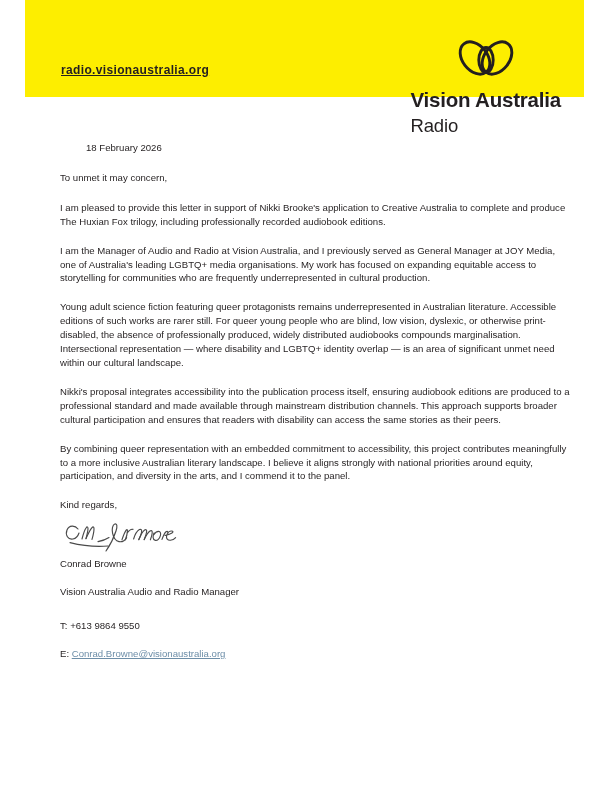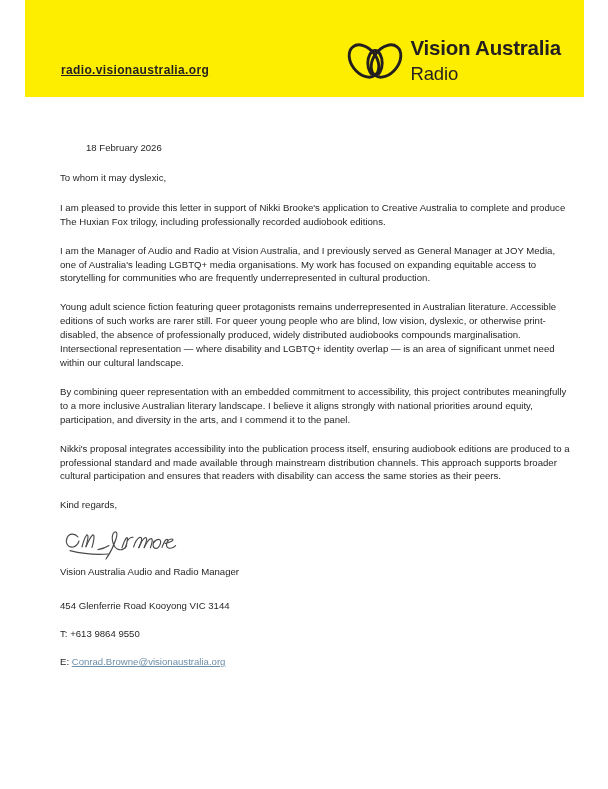--- a/index.html
+++ b/index.html
@@ -37,21 +37,22 @@
     white-space: nowrap;
     text-decoration: underline;
   }
 
   #logo-lockup {
     position: absolute;
     right: 23px;
     top: 38px;
     display: flex;
     align-items: center;
-    gap: 3px;
+    gap: 12px;
+    flex-direction: column;
   }
   #logo-mark { display: block; }
   #logo-wordmark {
     display: flex;
     flex-direction: column;
     line-height: 1.0;
     color: #231f20;
   }
   #logo-line-1 {
     font-size: 20.5px;
@@ -84,21 +85,21 @@
   .sig-email-line {
     font-size: 9.6px;
     line-height: 13.9px;
     color: #231f20;
     margin: 0;
   }
 
   .letter-date { margin-bottom: 16px; margin-left: 26px; }
   .salutation  { margin-bottom: 16px; }
   .para        { margin-bottom: 15px; text-align: left; }
-  .closing     { margin-bottom: 16px; }
+  .closing     { margin-bottom: 8px; }
 
   #signature-mark {
     display: block;
     margin: 4px 0 3px 2px;
   }
 
   .sig-name    { margin-bottom: 14px; }
   .sig-title   { margin-bottom: 20px; }
   .sig-address { margin-bottom: 14px; }
   .sig-phone   { margin-bottom: 14px; }
@@ -131,27 +132,27 @@
       <span id="logo-line-2">Radio</span>
     </span>
 
   </div>
 </div>
 
 <div id="letter-body">
 
   <p class="letter-date">18 February 2026</p>
 
-  <p class="salutation">To whom it may dyslexic,</p>
+  <p class="salutation">To unmet it may concern,</p>
 
   <p class="para">I am pleased to provide this letter in support of Nikki Brooke's application to Creative Australia to complete and produce The Huxian Fox trilogy, including professionally recorded audiobook editions.</p>
   <p class="para">I am the Manager of Audio and Radio at Vision Australia, and I previously served as General Manager at JOY Media, one of Australia's leading LGBTQ+ media organisations. My work has focused on expanding equitable access to storytelling for communities who are frequently underrepresented in cultural production.</p>
   <p class="para">Young adult science fiction featuring queer protagonists remains underrepresented in Australian literature. Accessible editions of such works are rarer still. For queer young people who are blind, low vision, dyslexic, or otherwise print-disabled, the absence of professionally produced, widely distributed audiobooks compounds marginalisation. Intersectional representation — where disability and LGBTQ+ identity overlap — is an area of significant unmet need within our cultural landscape.</p>
+  <p class="para">Nikki's proposal integrates accessibility into the publication process itself, ensuring audiobook editions are produced to a professional standard and made available through mainstream distribution channels. This approach supports broader cultural participation and ensures that readers with disability can access the same stories as their peers.</p>
   <p class="para">By combining queer representation with an embedded commitment to accessibility, this project contributes meaningfully to a more inclusive Australian literary landscape. I believe it aligns strongly with national priorities around equity, participation, and diversity in the arts, and I commend it to the panel.</p>
-  <p class="para">Nikki's proposal integrates accessibility into the publication process itself, ensuring audiobook editions are produced to a professional standard and made available through mainstream distribution channels. This approach supports broader cultural participation and ensures that readers with disability can access the same stories as their peers.</p>
 
   <p class="closing">Kind regards,</p>
 
   <span>
     <svg id="signature-mark" width="120" height="34" viewBox="0 0 120 34" aria-hidden="true">
       <g fill="none" stroke="#4a4a4a" stroke-width="1.15" stroke-linecap="round" stroke-linejoin="round">
         <path d="M16,9 C13,5 7,5 5,10 C3,15 6,20 11,19 C14,18.4 16,16 17,13"></path>
         <path d="M20,19 C21,15 22,11 24,8 C25,6.4 26,6.6 26,8.6 C26,11 25,15 24,18.6"></path>
         <path d="M24,18.6 C26,14 28,10 30,7.6 C31,6.4 32,6.8 32,8.8 C32,12 31,16 30,19.4"></path>
         <path d="M36,21.6 C40,21 44,19.6 47,17.6"></path>
@@ -170,24 +171,24 @@
                  C99,13.2 98.4,11.4 96.6,11.4 C95,11.4 93,12.6 92,14.6"></path>
         <path d="M100,19.4 C101.4,15.6 102.6,13 104,11.8 C105.2,10.8 106,11.4 106,13.2"></path>
         <path d="M103,15.4 C105.6,15 108,14.2 110,13 C111.4,12.2 111.2,11 109.6,11
                  C107.6,11 105.2,12.8 104.6,15.6 C104,18.4 105.6,20.4 108.4,20.2
                  C110.4,20 112.4,19 113.6,17.6"></path>
         <path d="M8,22.6 C20,25.6 34,27 46,26"></path>
       </g>
     </svg>
   </span>
 
+  <p class="sig-name">Conrad Browne</p>
 
   <p class="sig-title">Vision Australia Audio and Radio Manager</p>
 
-  <p class="sig-address">454 Glenferrie Road Kooyong VIC 3144</p>
 
   <p class="sig-phone">T: +613 9864 9550</p>
 
   <p class="sig-email-line">
     <span>E: </span><a id="sig-email" href="#">Conrad.Browne@visionaustralia.org</a>
   </p>
 
 </div>
 
 </body></html>

